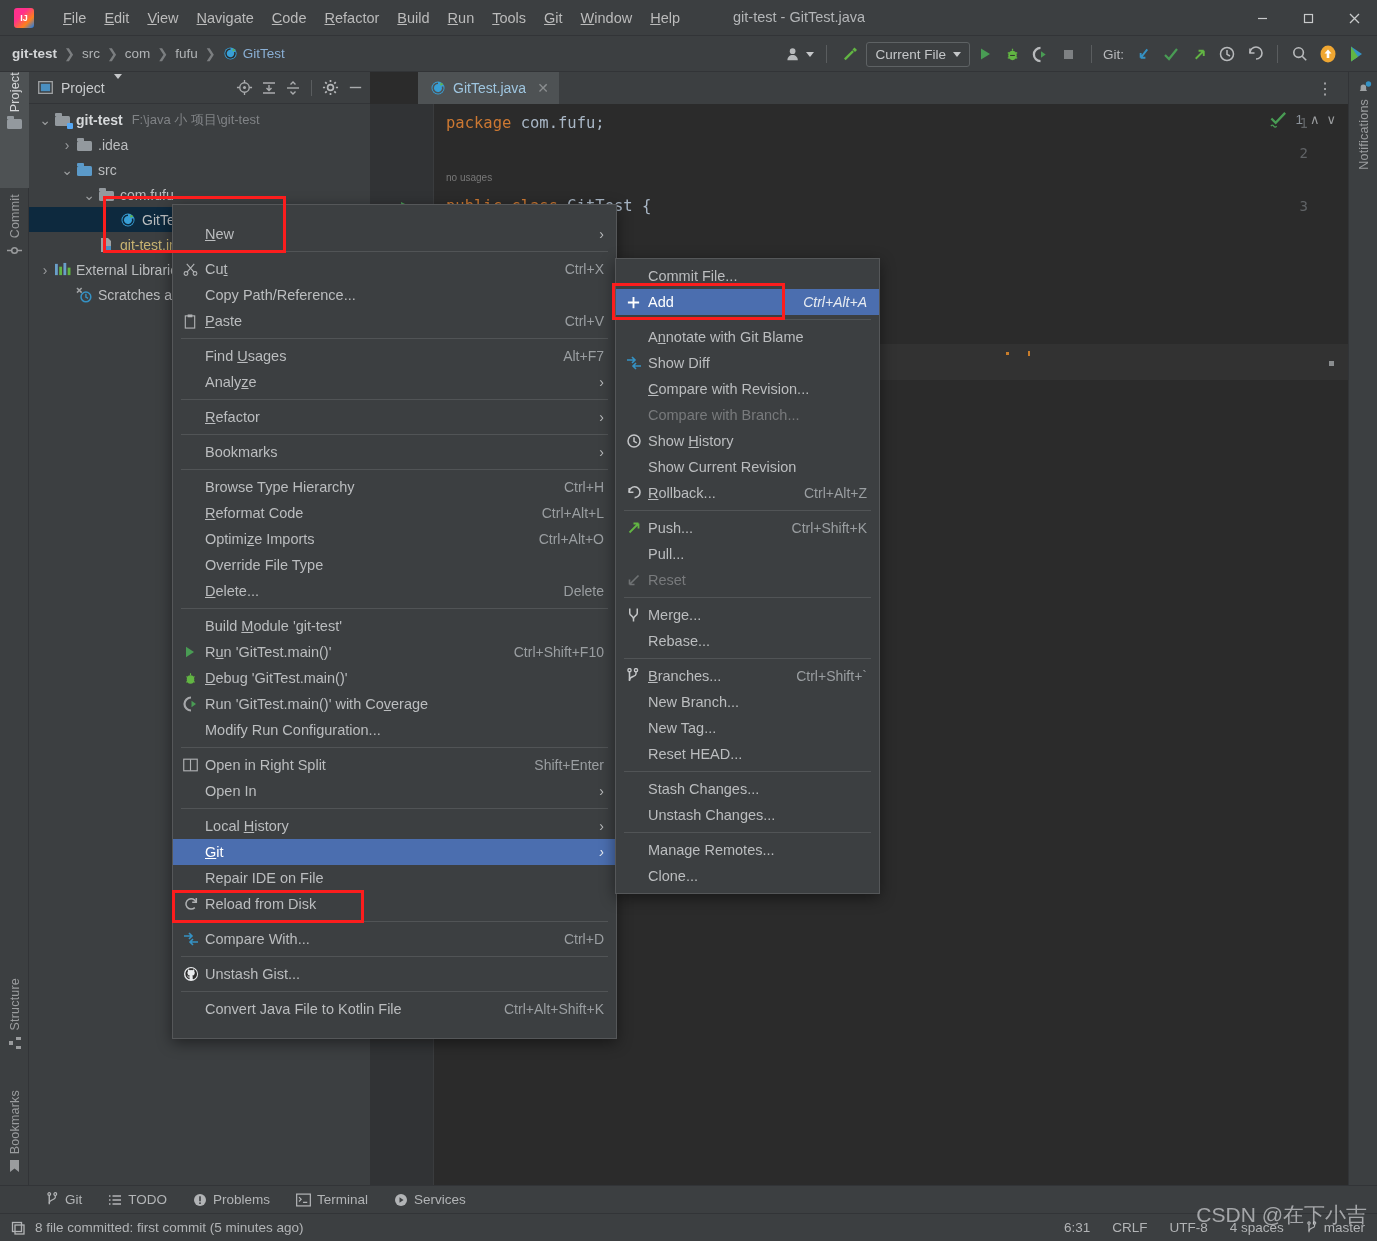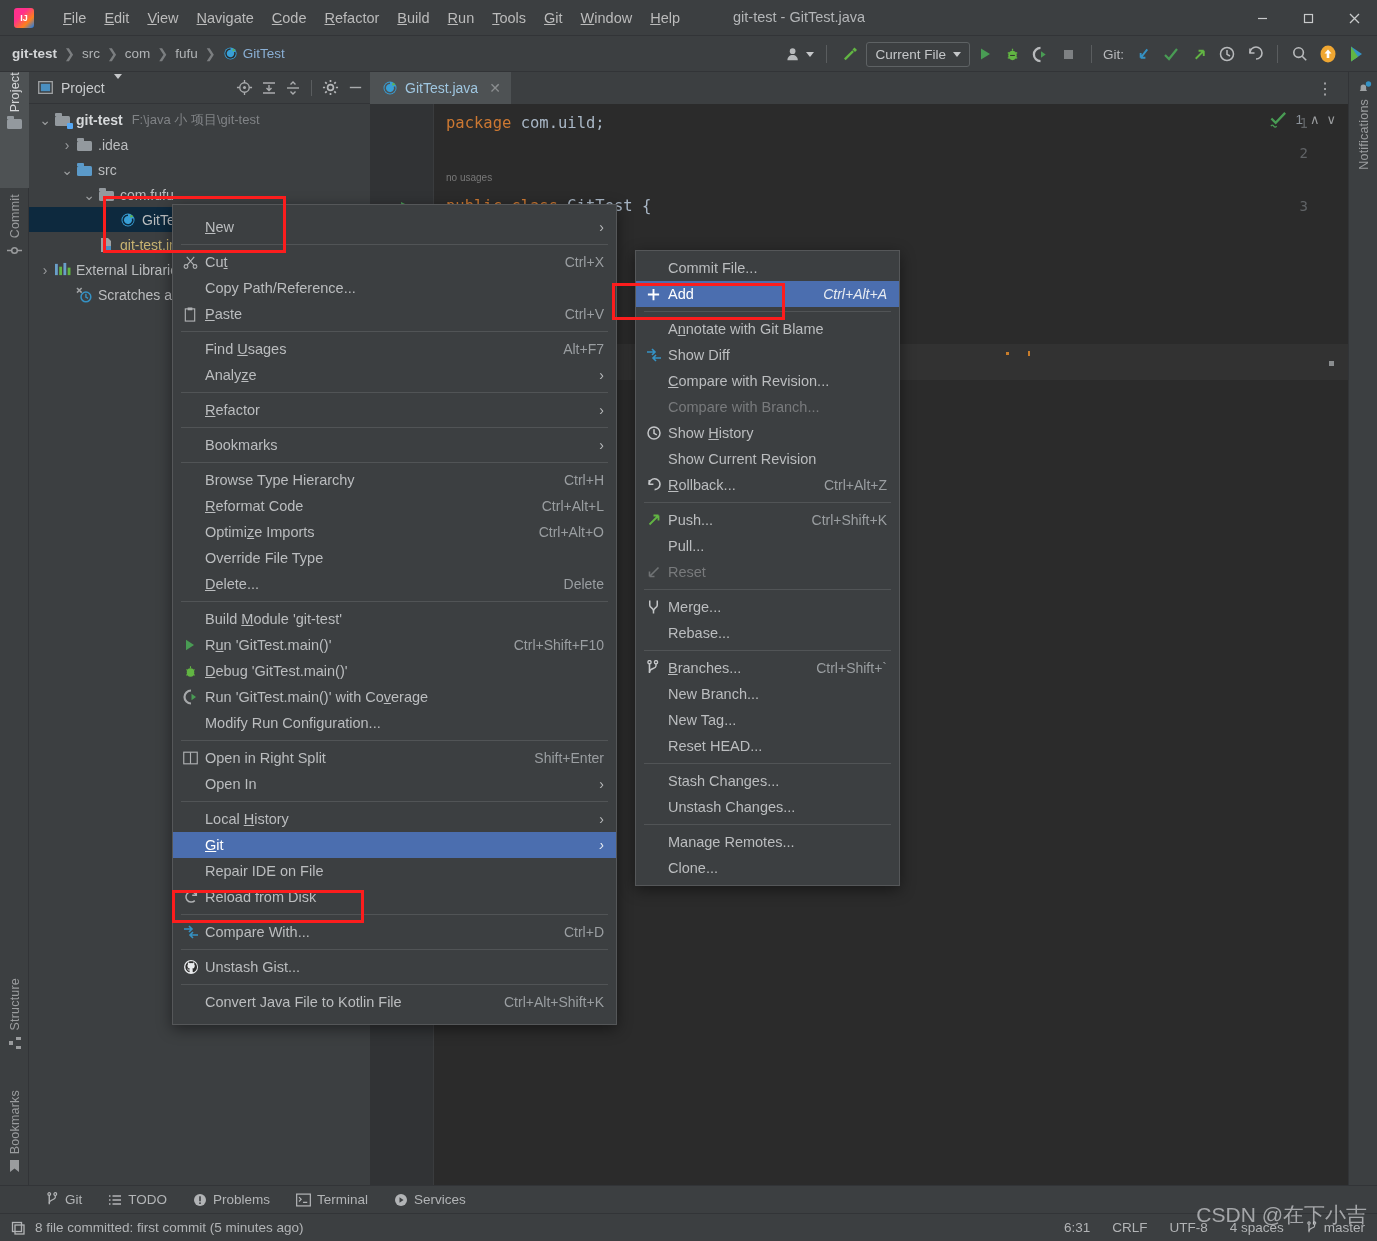--- a/index.html
+++ b/index.html
@@ -132,21 +132,21 @@
   .folder.mod i::after {
     content: ""; position: absolute; right: -3px; bottom: -3px; width: 6px; height: 6px;
     background: #56a8f5; border-radius: 1px;
   }
 
   
   .editorwrap {
     position: absolute; left: 370px; top: 72px; width: 978px; height: 1120px;
     background: #2b2b2b;
   }
-  .tabstrip { height: 32px; background: #3c3f41; display: flex; align-items: stretch; }
+  .tabstrip { height: 32px; background: #3c3f41; display: flex; align-items: stretch; margin-left: 48px; }
   .etab {
     display: flex; align-items: center; gap: 7px; padding: 0 10px 0 12px;
     background: #4e5254; font-size: 14px; color: #9fc6e0;
   }
   .etab .x { color: #8b8e90; font-size: 14px; margin-left: 4px; }
   .tabstrip .spacer { flex: 1; }
   .tabstrip .kebab { display: flex; align-items: center; padding: 0 13px; color: #b0b2b4; font-size: 16px; letter-spacing: 2px; }
 
   .codearea { position: relative; height: 1088px; background: #2b2b2b; }
   .gutter {
@@ -177,43 +177,43 @@
   
   .rightstrip {
     position: absolute; right: 0; top: 72px; width: 29px; height: 1120px;
     background: #3c3f41; border-left: 1px solid #323437;
   }
 
   
   .ctxmenu {
     position: absolute; left: 172px; top: 204px; width: 445px;
     background: #3c3f41; border: 1px solid #555759;
-    box-shadow: 0 4px 14px rgba(0,0,0,.45); padding: 9px 0;
+    box-shadow: 0 4px 14px rgba(0,0,0,.45); padding: 16px 0;
     font-size: 14.5px; color: #bbbdbf; z-index: 50;
   }
   .mrow {
     position: relative; display: flex; align-items: center; height: 26px;
     padding: 0 12px 0 10px; white-space: nowrap;
   }
   .mrow .mico { width: 22px; display: flex; align-items: center; justify-content: flex-start; flex:none; }
   .mrow .mlabel { flex: 1; }
   .mrow .mkey { color: #9a9ea1; font-size: 14px; margin-left: 18px; }
   .mrow .msub { color: #b7b9bb; font-size: 14px; margin-left: 12px; }
   .mrow.hl { background: #4b6eaf; color: #ffffff; }
   .mrow.hl .mkey, .mrow.hl .msub { color: #e7ebf1; font-style: italic; }
   .mrow.dim { color: #787a7c; }
   .msep { height: 1px; background: #515456; margin: 4px 8px; }
   .mlabel u { text-decoration: underline; }
 
   
   .submenu {
-    position: absolute; left: 615px; top: 250px; width: 265px;
+    position: absolute; left: 615px; top: 258px; width: 265px;
     background: #3c3f41; border: 1px solid #555759;
     box-shadow: 0 4px 14px rgba(0,0,0,.45); padding: 4px 0;
-    font-size: 14.5px; color: #bbbdbf; z-index: 60; margin-left: 20px;
+    font-size: 14.5px; color: #bbbdbf; z-index: 60;
   }
 
   
   .redbox { position: absolute; border: 3px solid #fc1d1d; z-index: 90; pointer-events: none; }
   #redbox-new  { left: 103px;  top: 196px; width: 183px; height: 57px; }
   #redbox-git  { left: 172px;  top: 890px; width: 192px; height: 33px; }
   #redbox-add  { left: 612px;  top: 283px; width: 173px; height: 37px; }
 
   
   .toolwin {
@@ -589,21 +589,21 @@
         <span class="x">✕</span>
       </div>
       <div class="spacer"></div>
       <div class="kebab">⋮</div>
     </div>
 
     <div class="codearea">
       <div class="gutter"></div>
 
       <div class="lnum" style="top:11px;">1</div>
-      <div class="codeline" style="top:10px;"><span class="kw">package</span><span class="id"> com.uild;</span></div>
+      <div class="codeline" style="top:10px;"><span class="kw">package</span><span class="id"> com.fufu;</span></div>
 
       <div class="lnum" style="top:41px;">2</div>
 
       <div class="codeline hint" style="top:68px;">no usages</div>
 
       <div class="lnum" style="top:94px;">3</div>
       <div class="runmark" style="top:95px;">▶</div>
       <div class="codeline" style="top:93px;"><span class="kw">public class </span><span class="cls">GitTest {</span></div>
 
       <div class="codesel" style="top:240px;left:64px;width:914px;height:36px;"></div>

